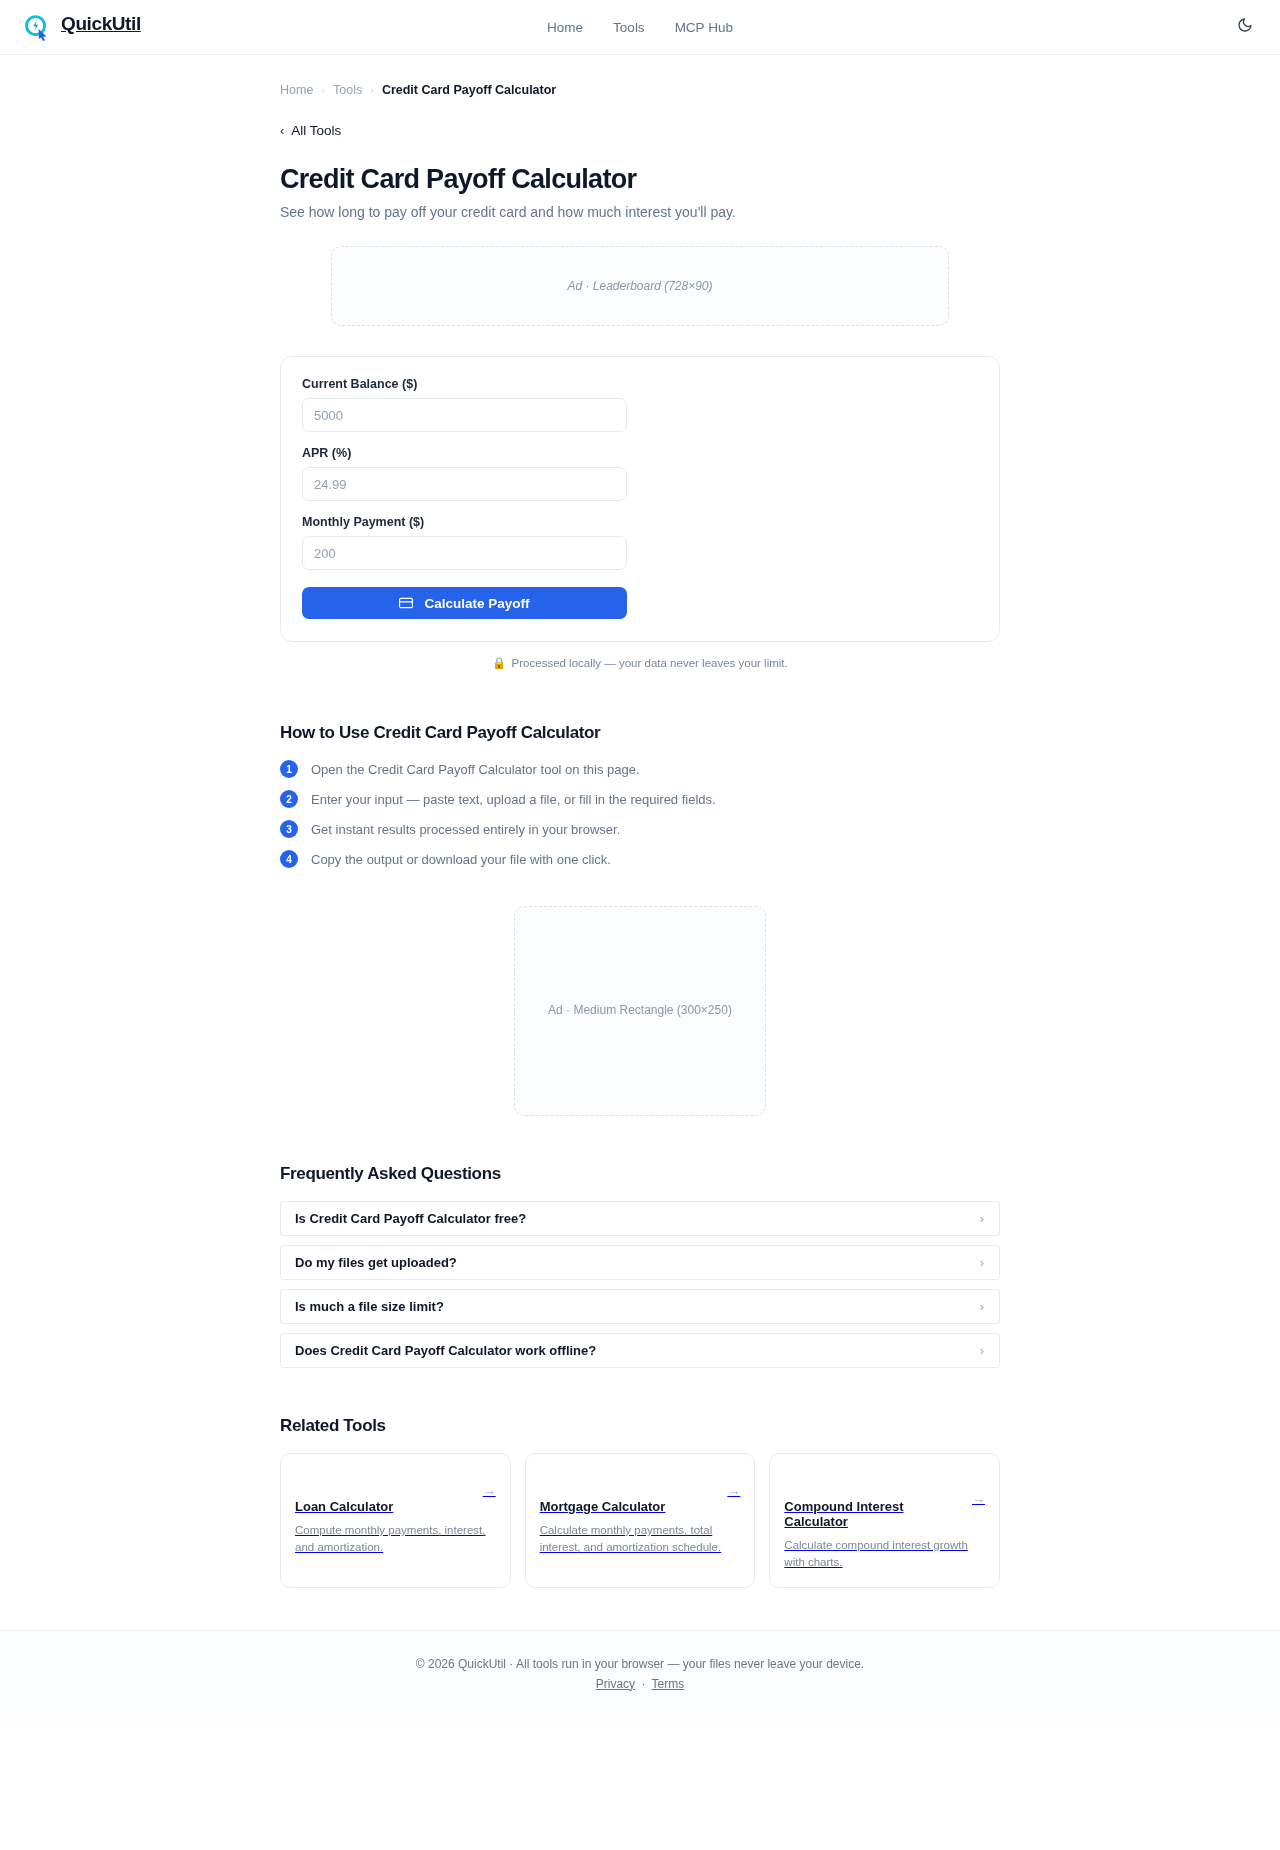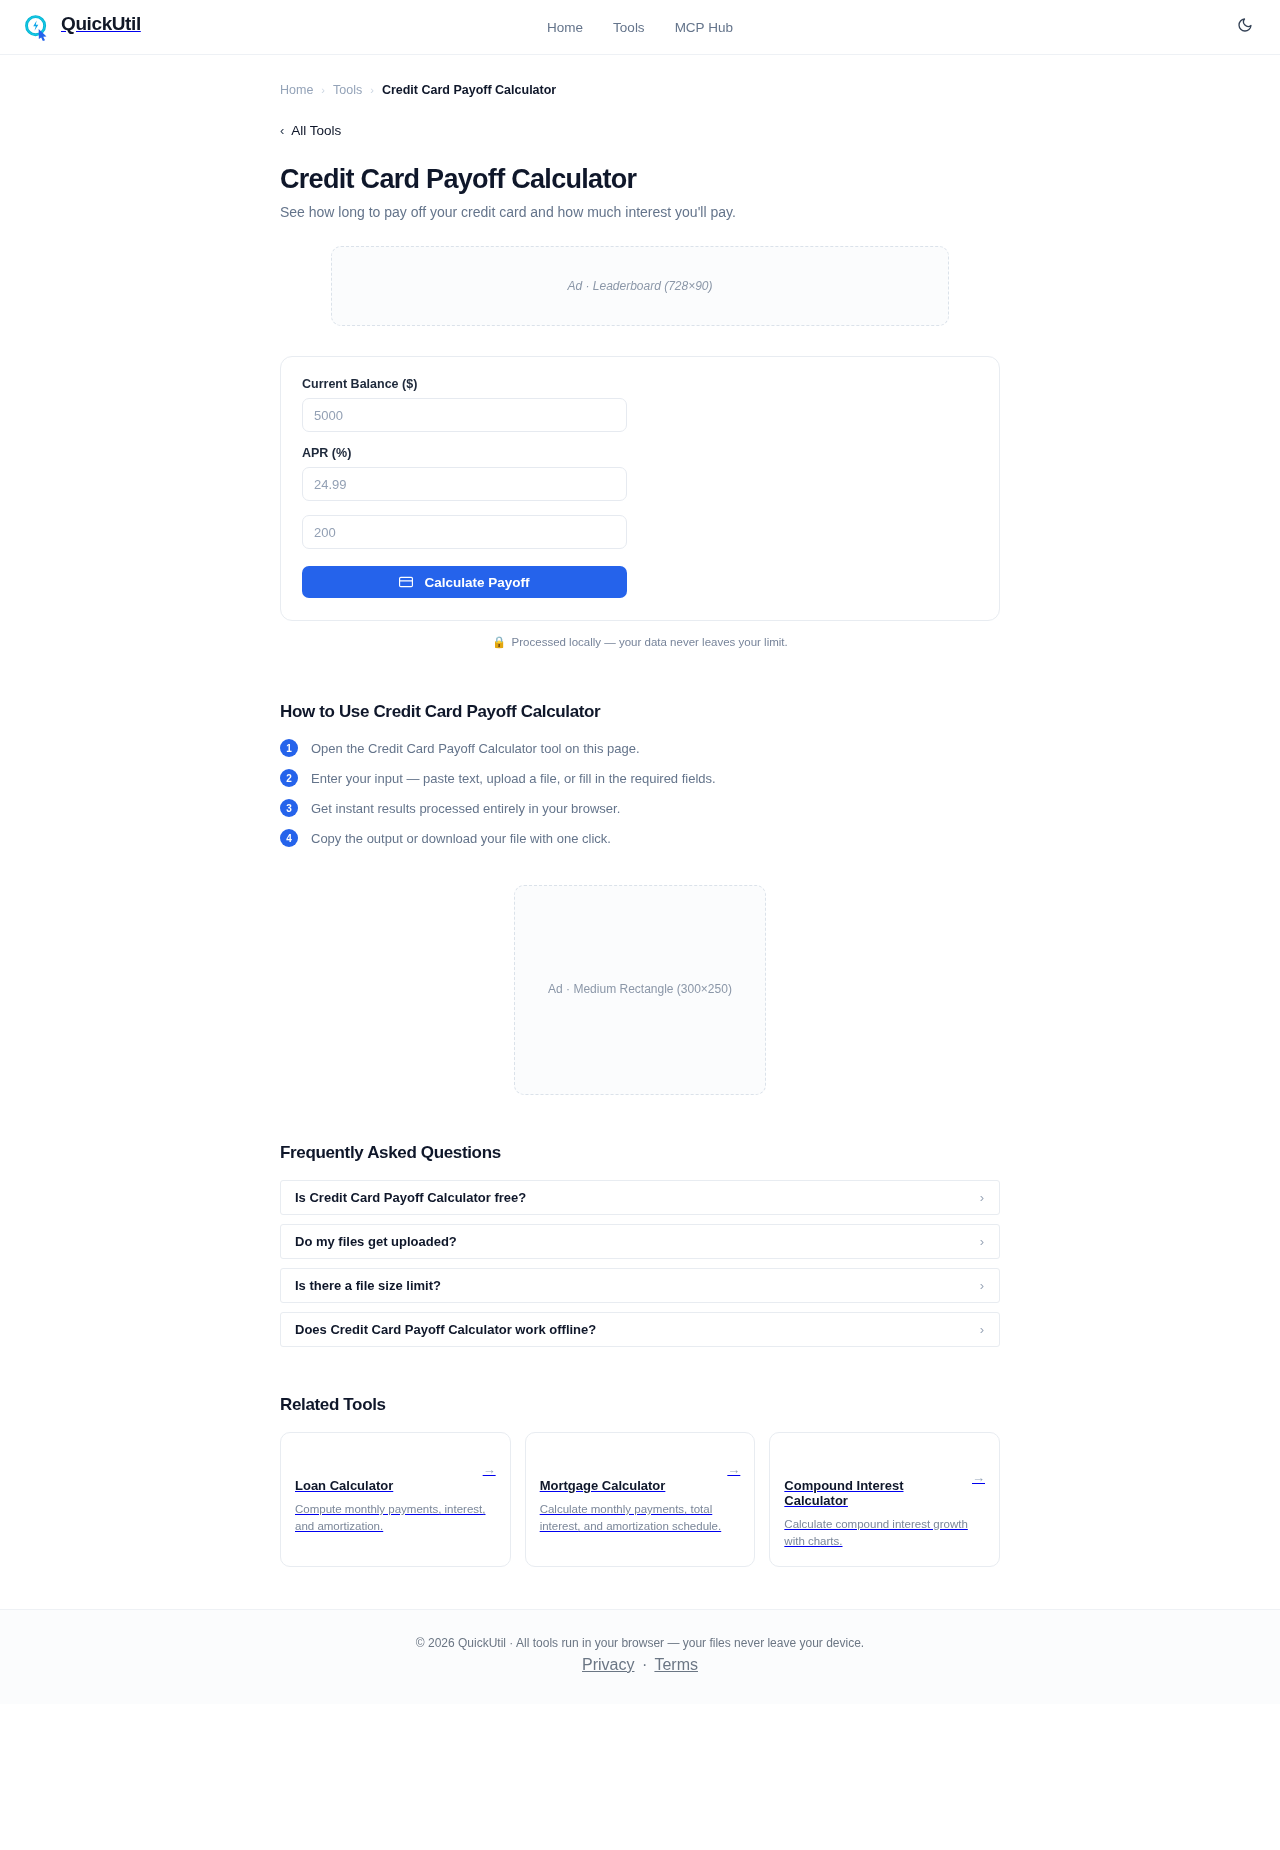--- a/index.html
+++ b/index.html
@@ -170,21 +170,21 @@
 
   
   .site-footer {
     margin-top: 42px;
     border-top: 1px solid #eef1f5;
     background: #fbfcfd;
     padding: 26px 0 30px 0;
     text-align: center;
   }
   .footer-line { font-size: 12px; color: #6b7684; }
-  .footer-links { margin-top: 6px; font-size: 16px; color: #6b7684; }
+  .footer-links { margin-top: 6px; font-size: 12px; color: #6b7684; }
   .footer-links a { color: #6b7684; text-decoration: underline; }
   .footer-dot { margin: 0 3px; }
 </style>
 </head>
 <body>
 
 <header class="site-header">
   <a class="brand" href="#">
     <span class="brand-logo">
       <svg width="29" height="29" viewBox="0 0 32 32" fill="none" xmlns="http://www.w3.org/2000/svg">
@@ -240,20 +240,21 @@
         <div class="field-label">Current Balance ($)</div>
         <input class="field-input" type="text" placeholder="5000" style="">
       </div>
 
       <div class="field-block">
         <div class="field-label">APR (%)</div>
         <input class="field-input" type="text" placeholder="24.99" style="">
       </div>
 
       <div class="field-block">
+        <div class="field-label">Monthly Payment ($)</div>
         <input class="field-input" type="text" placeholder="200" style="">
       </div>
 
       <button class="calc-button">
         <span style="display:flex;align-items:center;">
           <svg width="14" height="14" viewBox="0 0 24 24" fill="none" stroke="#ffffff" stroke-width="2" stroke-linecap="round" stroke-linejoin="round">
             <rect x="1" y="4" width="22" height="16" rx="2" ry="2"></rect>
             <line x1="1" y1="10" x2="23" y2="10"></line>
           </svg>
         </span>
@@ -299,21 +300,21 @@
       <div class="faq-list">
         <div class="faq-item">
           <span class="faq-q">Is Credit Card Payoff Calculator free?</span>
           <span class="faq-chev">›</span>
         </div>
         <div class="faq-item">
           <span class="faq-q">Do my files get uploaded?</span>
           <span class="faq-chev">›</span>
         </div>
         <div class="faq-item">
-          <span class="faq-q">Is there a file size limit?</span>
+          <span class="faq-q">Is much a file size limit?</span>
           <span class="faq-chev">›</span>
         </div>
         <div class="faq-item">
           <span class="faq-q">Does Credit Card Payoff Calculator work offline?</span>
           <span class="faq-chev">›</span>
         </div>
       </div>
     </section>
 
     <section class="related">

